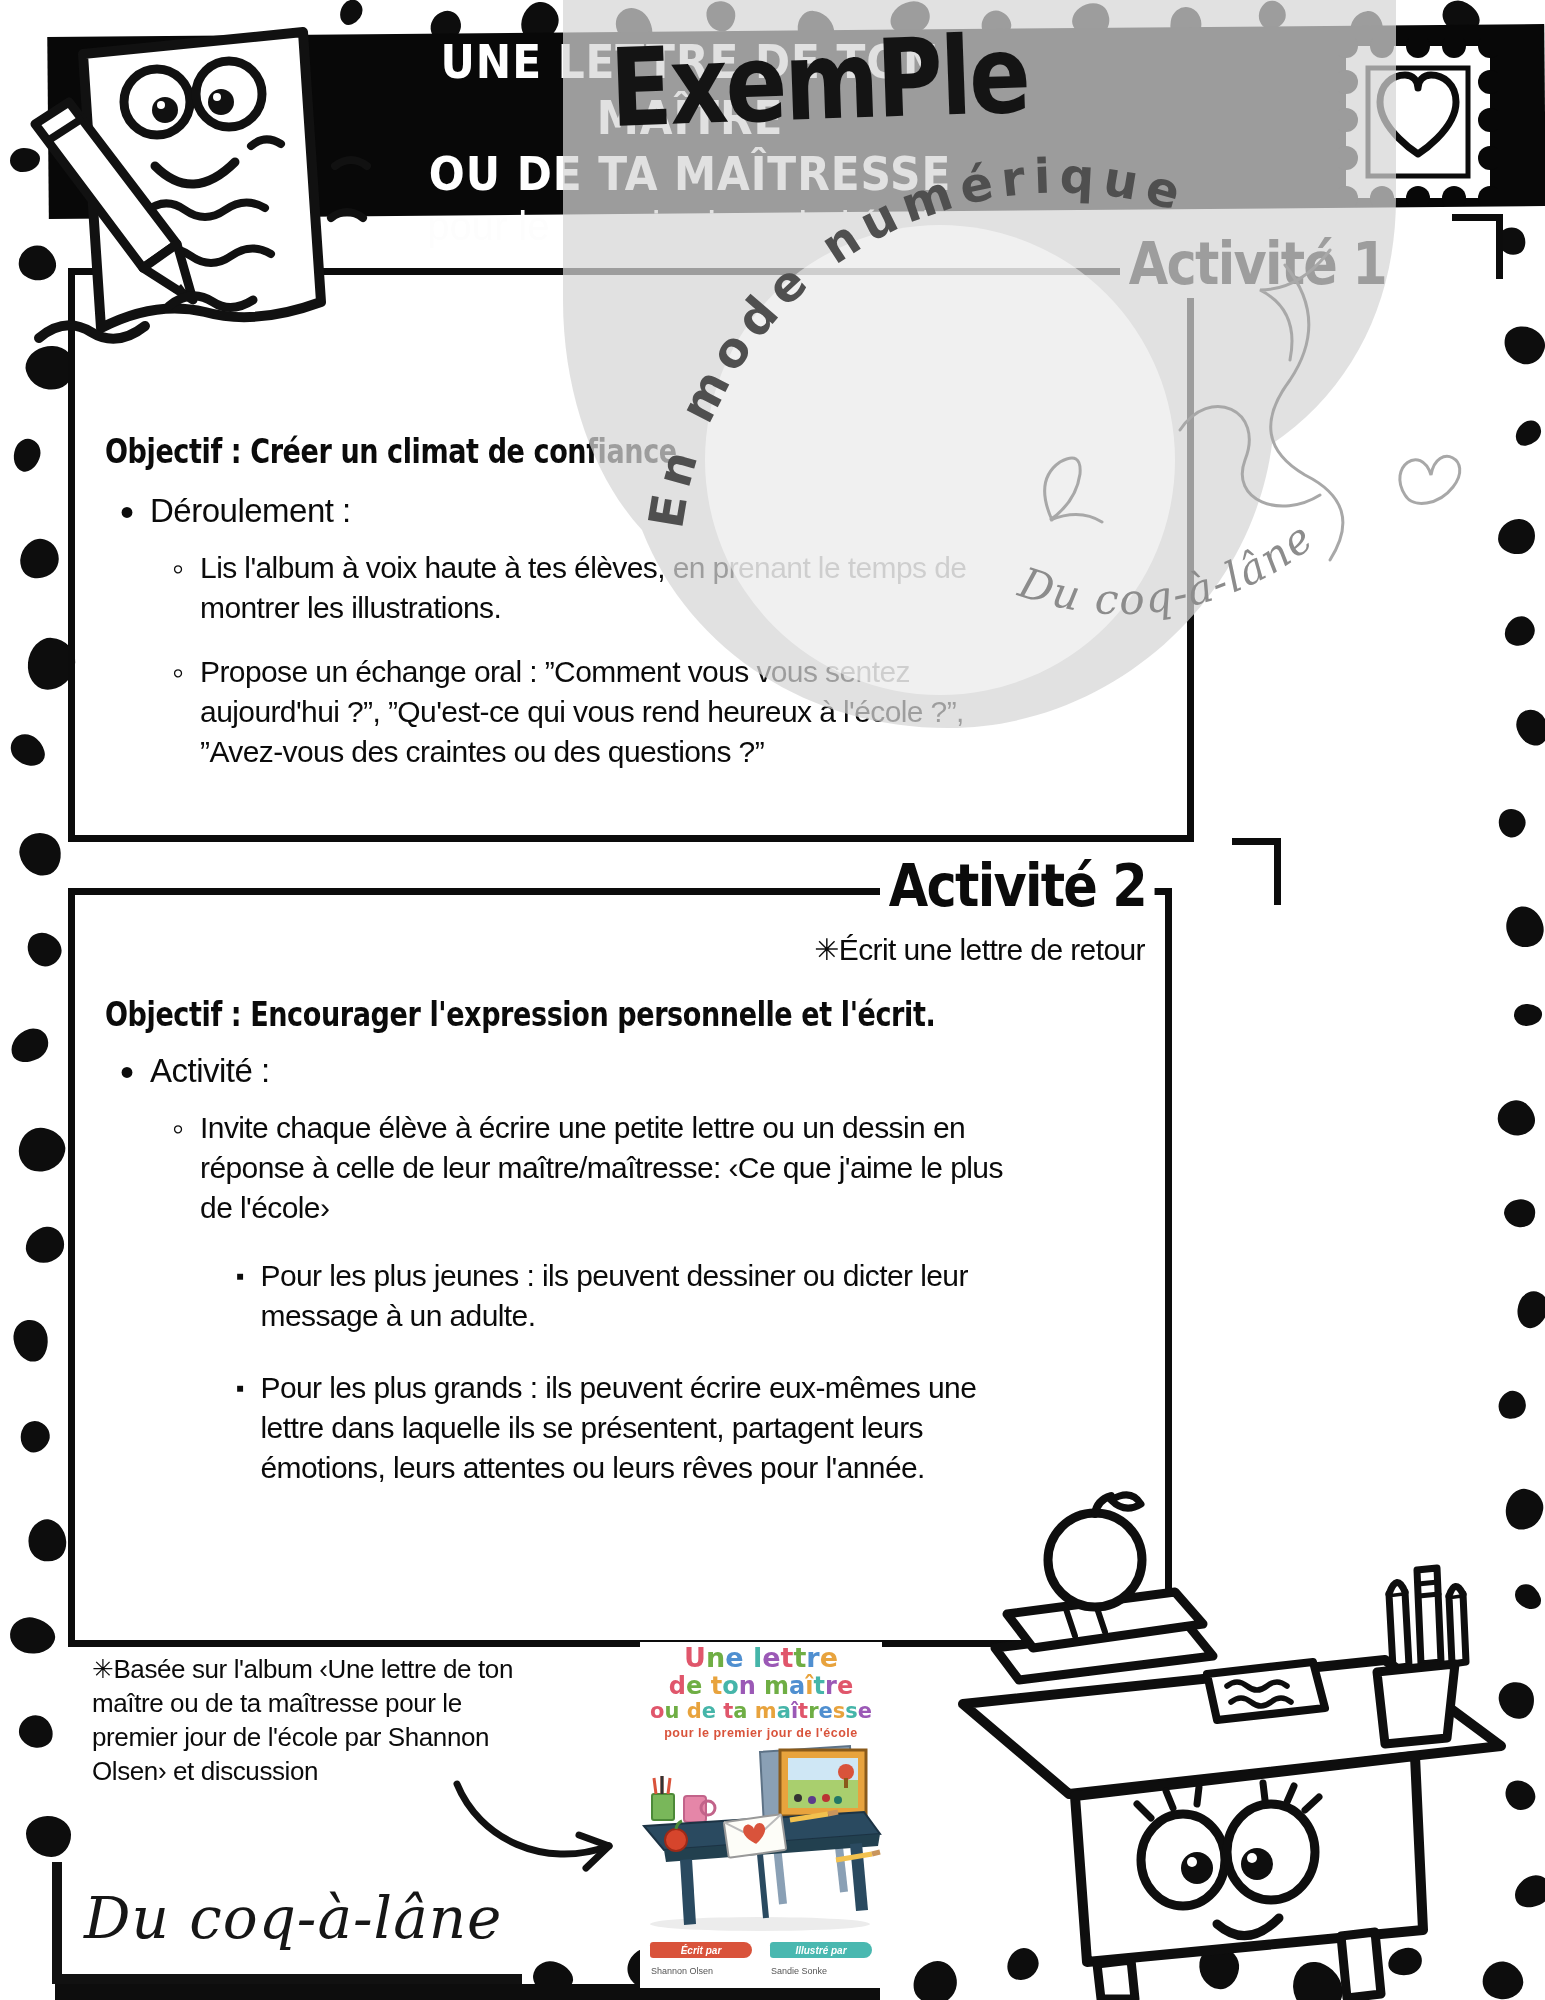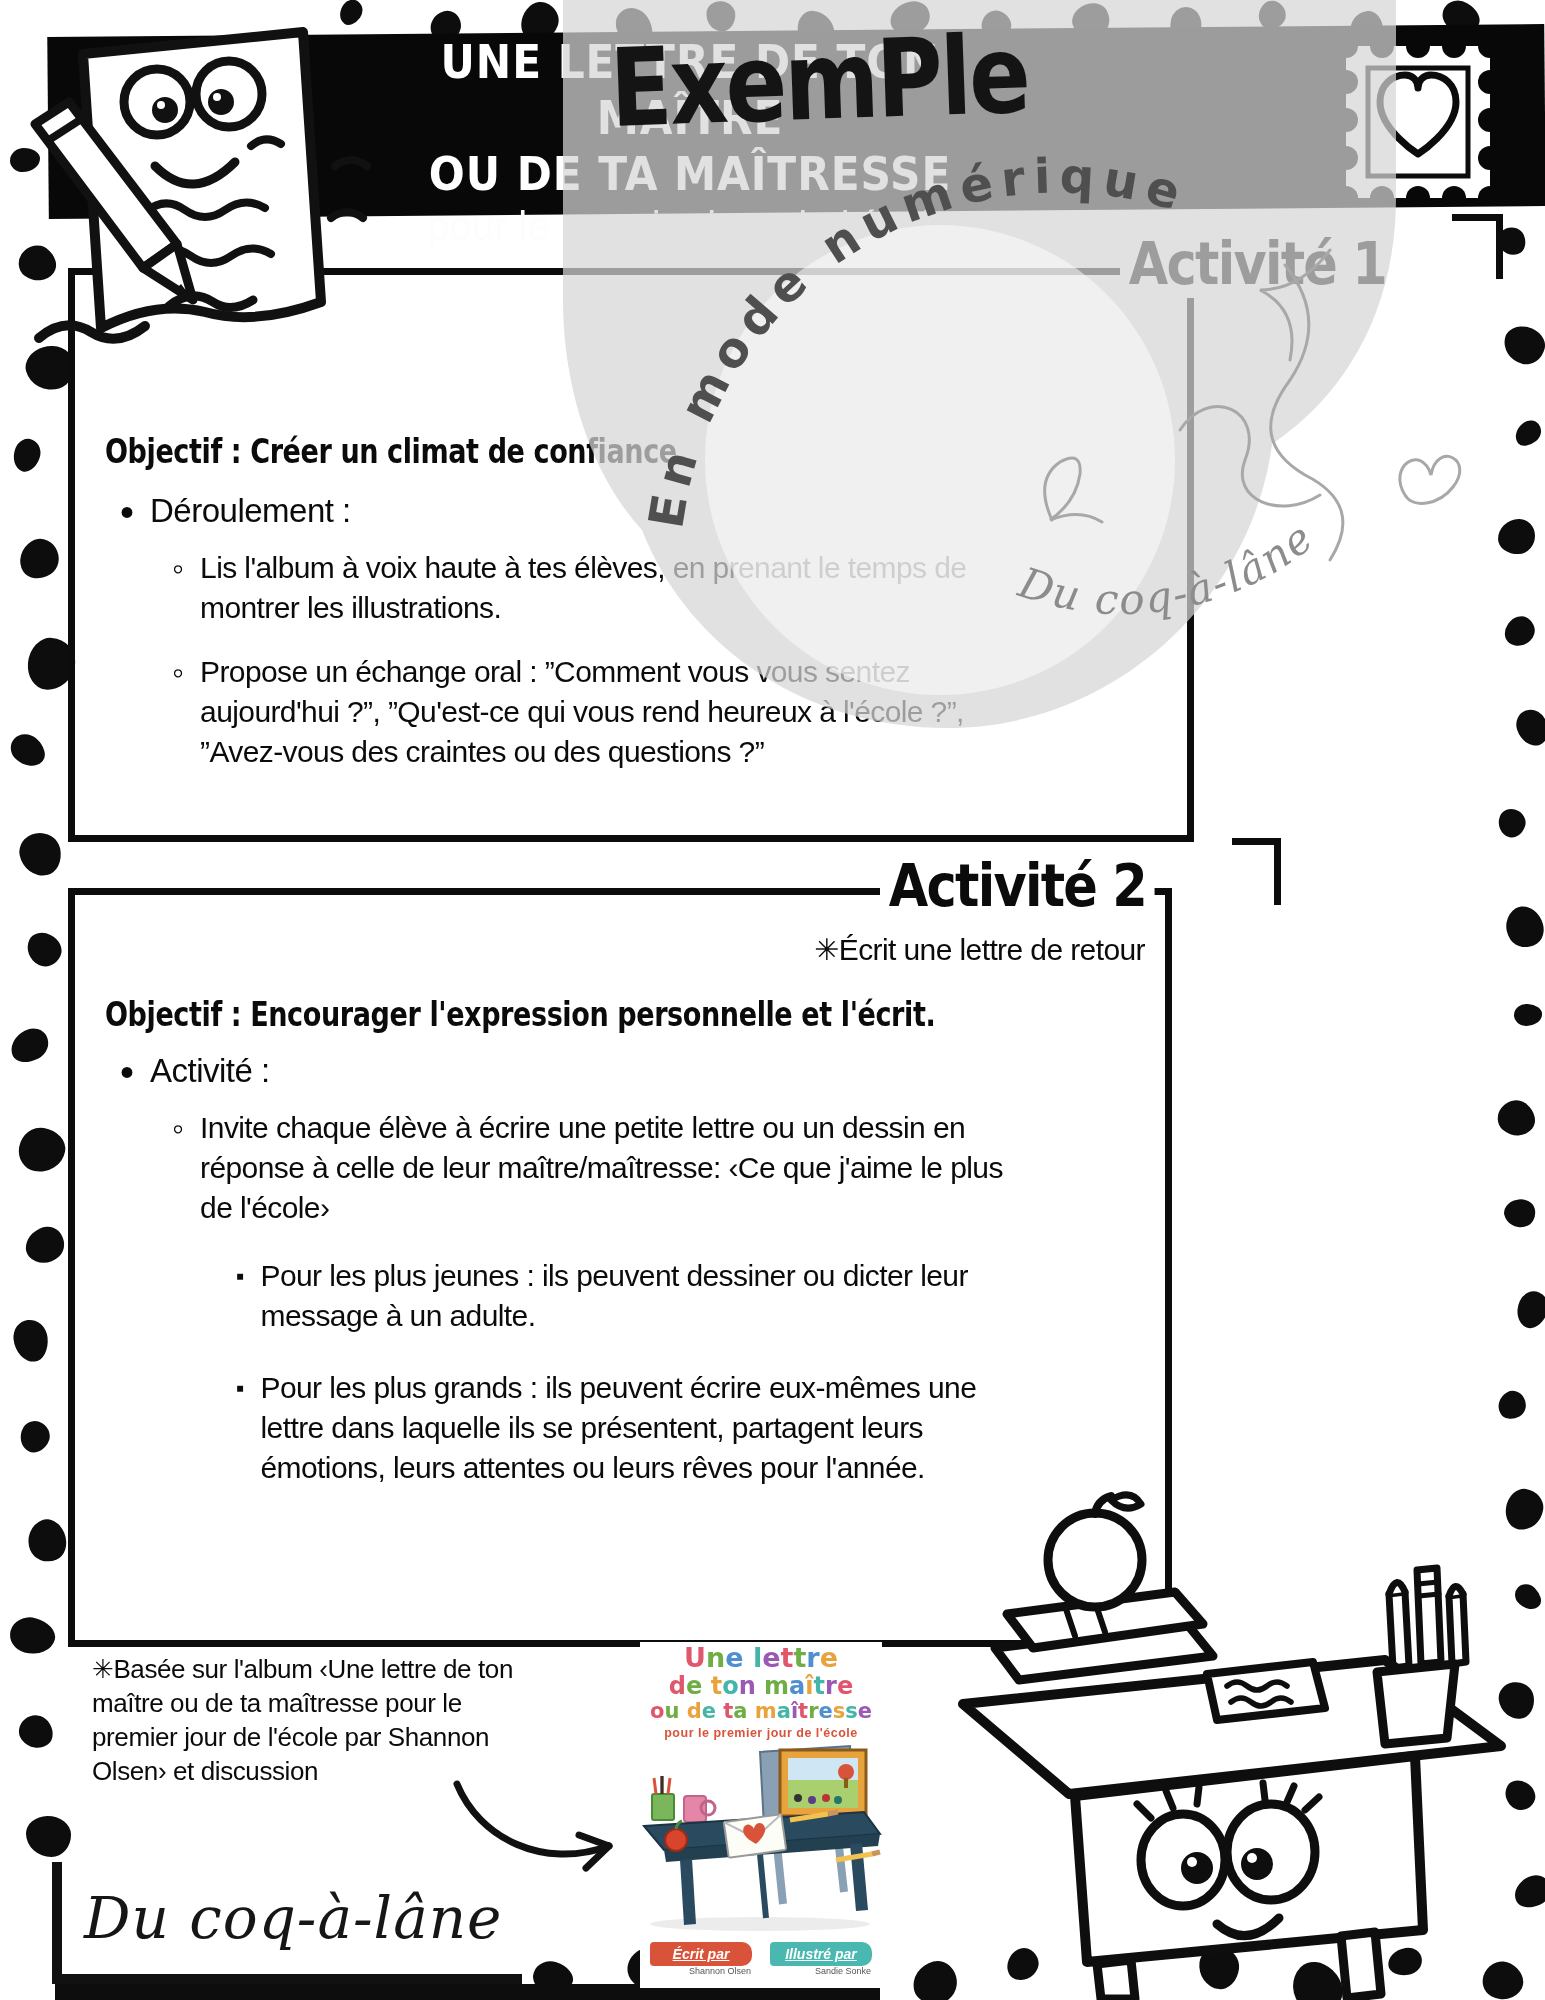--- a/index.html
+++ b/index.html
@@ -33,23 +33,23 @@
   
   #footnote{left:92px;top:1652px;font-size:26px;line-height:34px;letter-spacing:-.4px;white-space:pre-line;z-index:3;}
   #sig-box{left:52px;top:1862px;width:460px;height:112px;background:#fff;border-left:10px solid #111;
            border-bottom:10px solid #111;z-index:5;display:flex;align-items:center;}
   #sig-text{font-family:"DejaVu Serif",serif;font-style:italic;font-size:58px;letter-spacing:1px;padding-left:22px;color:#161616;}
   #bottom-bar{left:55px;top:1984px;width:825px;height:16px;background:#0d0d0d;z-index:1;}
   
   #cover{left:640px;top:1642px;width:242px;height:346px;background:#fff;z-index:4;}
   .cv-t{position:absolute;width:100%;text-align:center;font-family:"DejaVu Sans",sans-serif;font-weight:800;white-space:nowrap;}
   #cv-sub{position:absolute;top:84px;width:100%;text-align:center;font-weight:700;font-size:12.5px;letter-spacing:.5px;color:var(--cover-red,#d9533b);}
-  .marker{position:absolute;height:24px;border-radius:4px 10px 10px 4px;display:flex;align-items:center;justify-content:center;
-          color:#fff;font-style:italic;font-size:14px;font-weight:700;text-decoration:underline;}
-  .m-name{position:absolute;font-size:9px;color:#555;width:100px;text-align:right;}
+  .marker{position:absolute;height:16px;border-radius:4px 10px 10px 4px;display:flex;align-items:center;justify-content:center;
+          color:#fff;font-style:italic;font-size:10px;font-weight:700;}
+  .m-name{position:absolute;font-size:9px;color:#555;width:100px;text-align:left;}
   svg{display:block;}
   [data-interactable]{cursor:default;}
 </style>
 </head>
 <body>
 
 <div id="page" data-interactable="false">
 
   <div id="dots" data-interactable="false">
       <div class="dot" data-interactable="false" style="left: 10px; top: 148px; width: 30px; height: 24px; transform: rotate(0deg);"></div>

